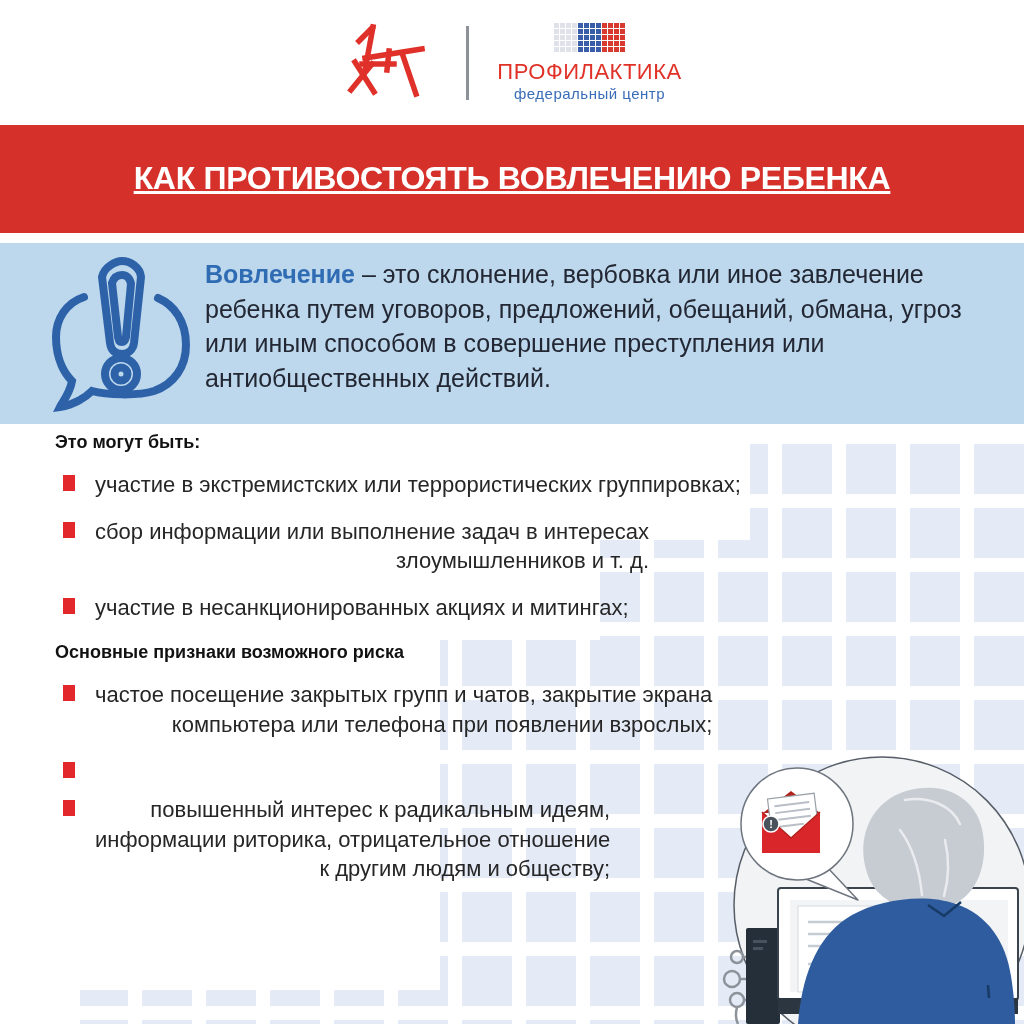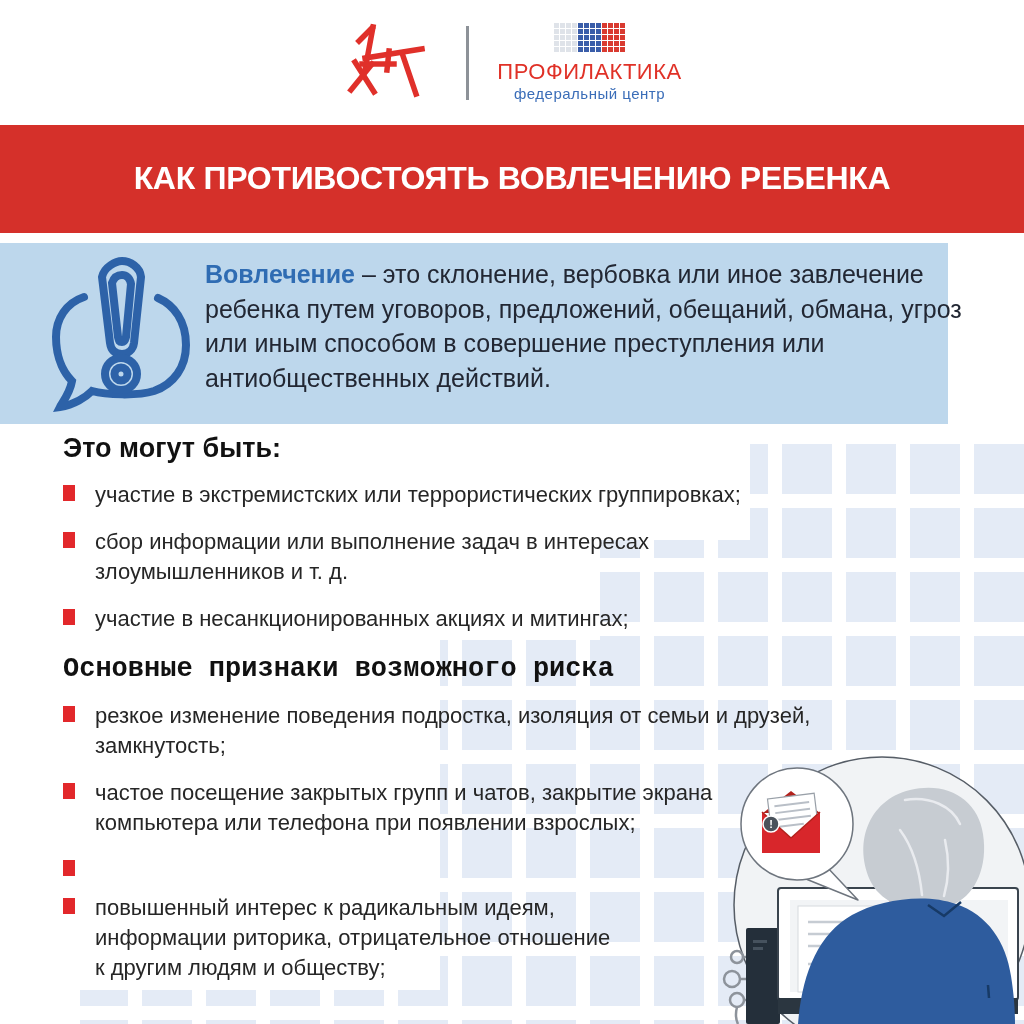--- a/index.html
+++ b/index.html
@@ -20,37 +20,37 @@
   .brand-divider{width:3px;height:74px;background:#8d9298;}
   .logo-block{display:flex;flex-direction:column;align-items:center;}
   .logo-grid{display:grid;grid-template-columns:repeat(12,5px);grid-auto-rows:5px;gap:1px;margin-bottom:8px;}
   .logo-grid div{width:5px;height:5px;}
   .logo-title{color:#e03127;font-weight:normal;font-size:22px;letter-spacing:.5px;line-height:1.1;}
   .logo-sub{color:#3a6db8;font-size:15px;letter-spacing:.5px;margin-top:0;}
 
   
   .title-banner{position:absolute;top:125px;left:0;width:1024px;height:108px;background:#d5302a;
     display:flex;flex-direction:column;align-items:center;justify-content:center;
-    color:#ffffff;font-weight:bold;font-size:32px;line-height:1.42;letter-spacing:-.3px;text-align:center;}
-
-  
-  .definition{position:absolute;top:243px;left:0;width:948px;height:181px;background:#bdd7ec;}
+    color:#ffffff;font-weight:bold;font-size:32px;line-height:1.42;letter-spacing:-.3px;text-align:center;text-decoration:underline;}
+
+  
+  .definition{position:absolute;top:243px;left:0;width:1024px;height:181px;background:#bdd7ec;}
   .definition-icon{position:absolute;left:46px;top:14px;}
   .definition-text{position:absolute;left:205px;top:14px;width:800px;
     font-size:25px;line-height:1.38;color:#222733;}
   .definition-term{color:#2f6cb3;font-weight:bold;}
 
   
   .content{position:absolute;top:432px;left:55px;width:940px;}
-  .section-heading{font-size:27px;font-weight:bold;color:#111111;margin:0 0 16px 8px;line-height:1.2;}
-  .section-heading.second{margin-top:19px;font-family:Liberation Mono, monospace;}
+  .section-heading{font-size:18px;font-weight:bold;color:#111111;margin:0 0 16px 0;line-height:1.2;}
+  .section-heading.second{margin-top:19px;}
   ul.bullets{list-style:none;margin:0;padding:0;}
   ul.bullets li{display:flex;align-items:flex-start;margin-bottom:17px;}
   .bullet-sq{flex:0 0 auto;width:12px;height:16px;background:#e2282b;margin:5px 20px 0 8px;}
-  .li-text{font-size:22px;line-height:1.36;white-space:pre-line;color:#262626;}
+  .li-text{font-size:22px;line-height:1.36;white-space:pre-line;color:#262626;text-align:right;}
 
   .illustration{position:absolute;left:690px;top:715px;width:334px;height:309px;}
 </style>
 </head>
 <body>
 
 <div class="page">
 
   <div class="bg-pattern"></div>
 
@@ -162,25 +162,20 @@
 злоумышленников и т. д.</span>
         </li>
       <li>
           <span class="bullet-sq"></span>
           <span class="li-text">участие в несанкционированных акциях и митингах;</span>
         </li>
     </ul>
 
     <h2 class="section-heading second">Основные признаки возможного риска</h2>
     <ul class="bullets">
-      <li>
-          <span class="bullet-sq"></span>
-          <span class="li-text">резкое изменение поведения подростка, изоляция от семьи и друзей,
-замкнутость;</span>
-        </li>
       <li>
           <span class="bullet-sq"></span>
           <span class="li-text">частое посещение закрытых групп и чатов, закрытие экрана
 компьютера или телефона при появлении взрослых;</span>
         </li>
       <li>
           <span class="bullet-sq"></span>
         </li>
       <li>
           <span class="bullet-sq"></span>

